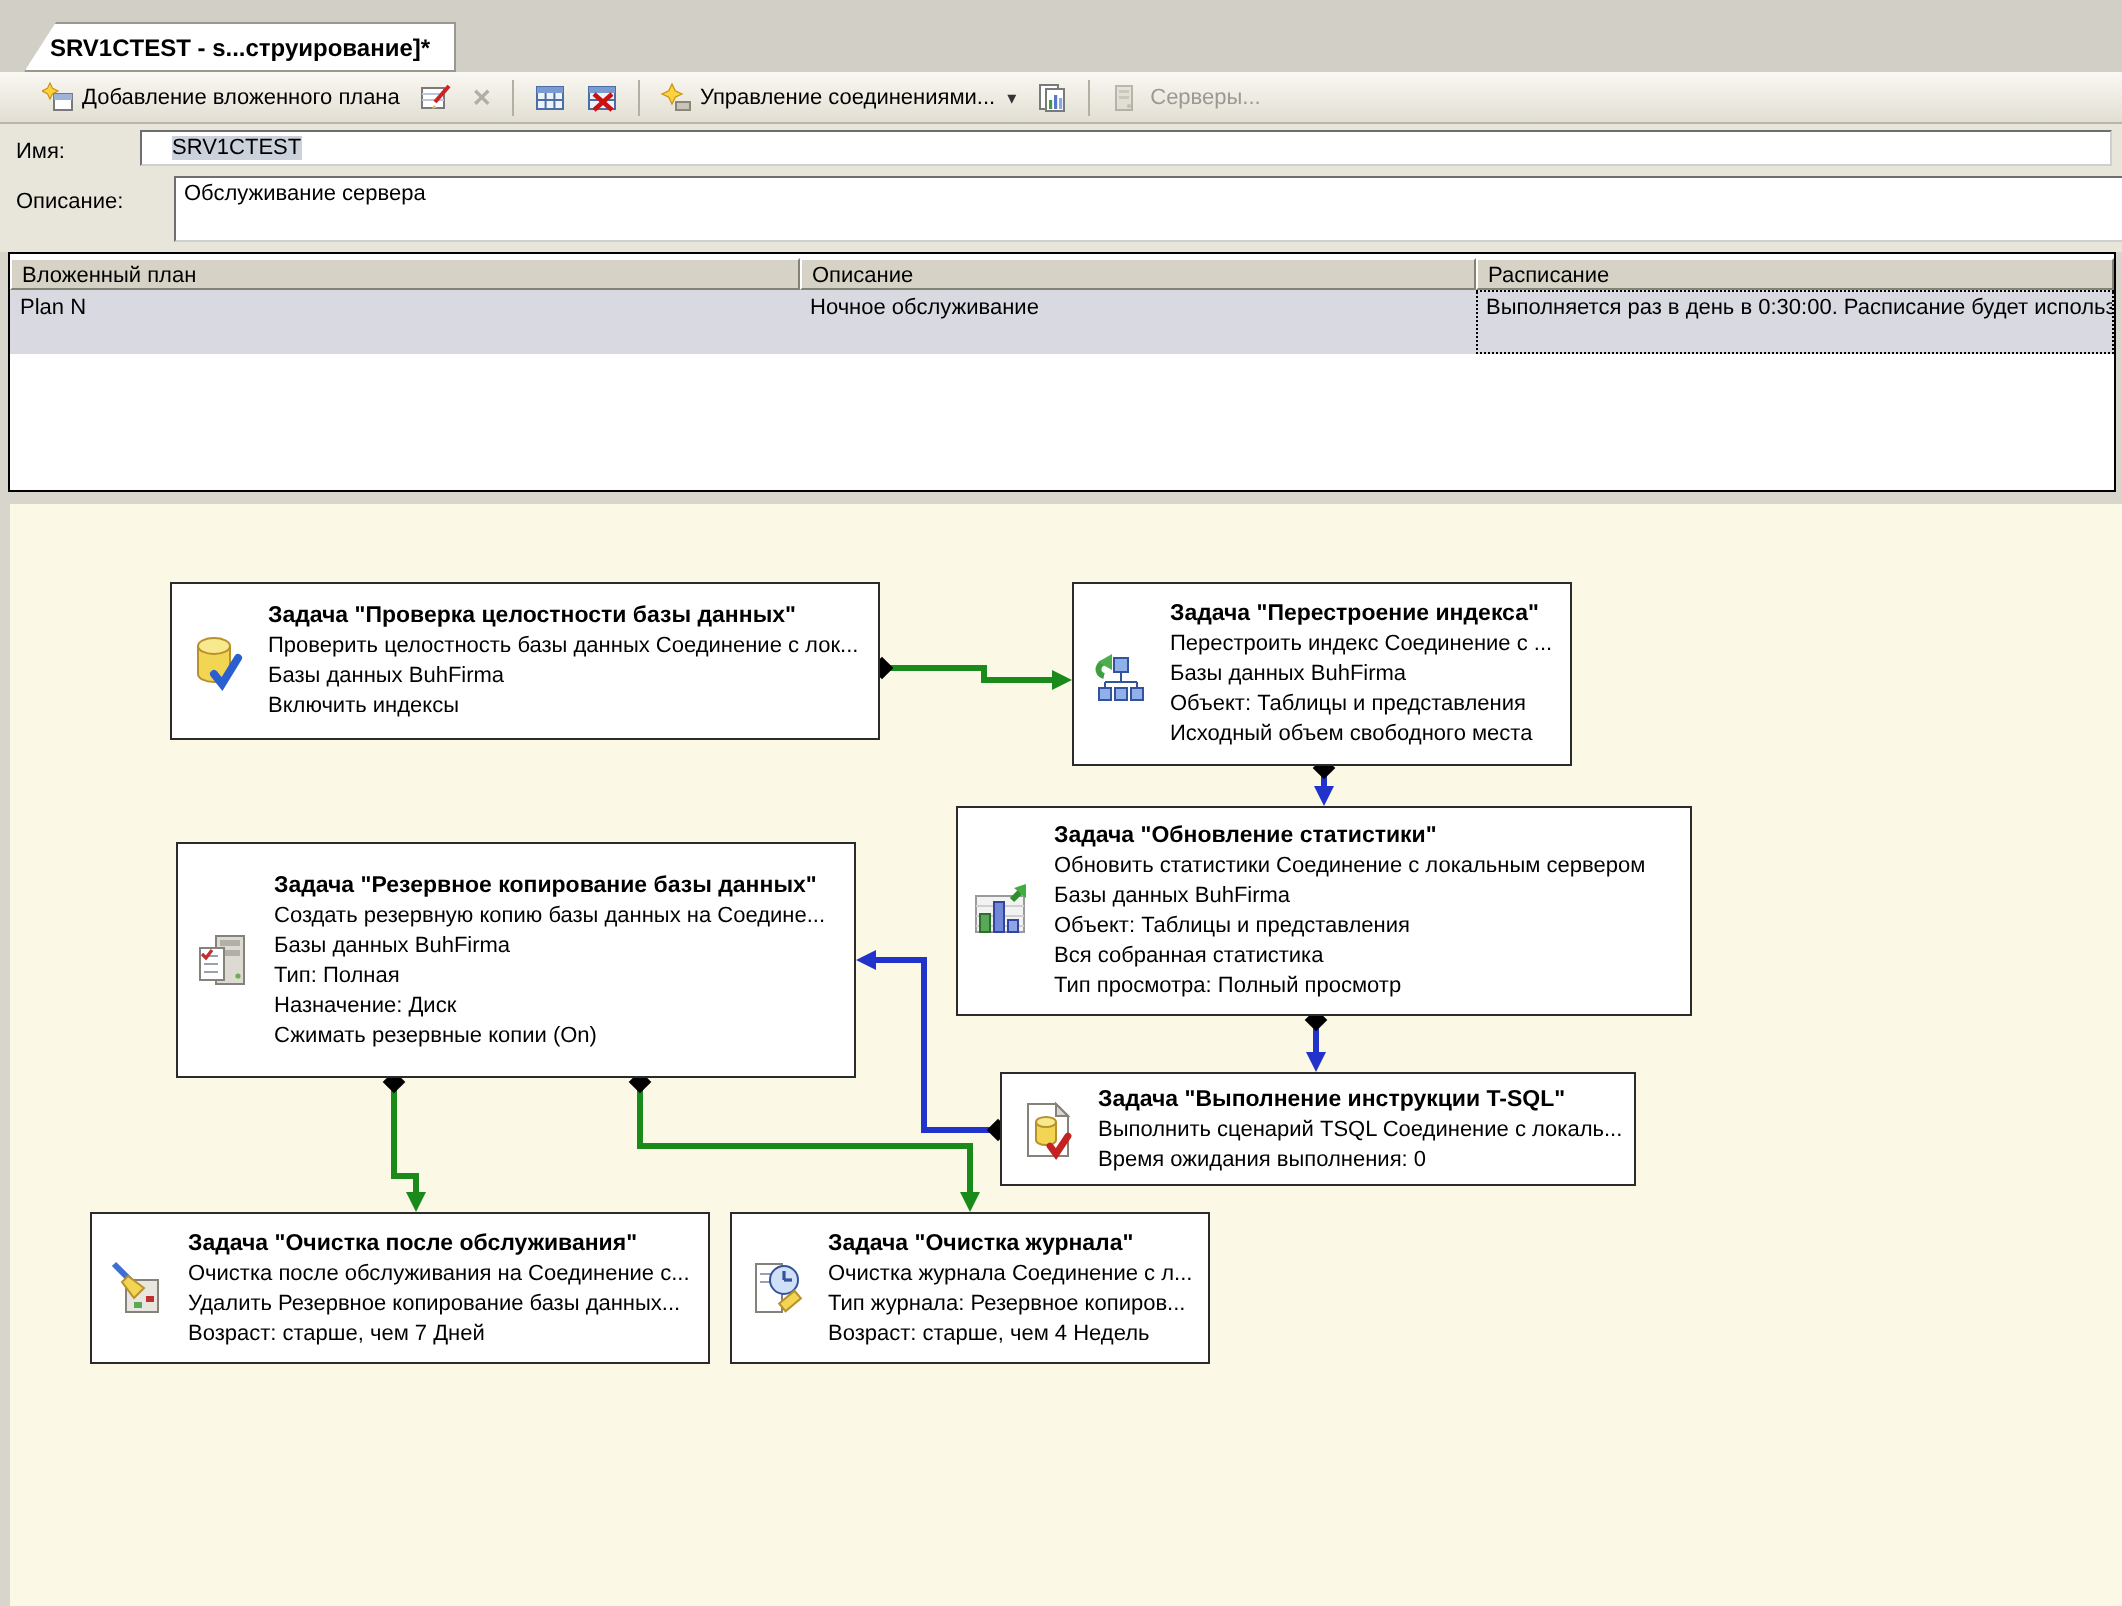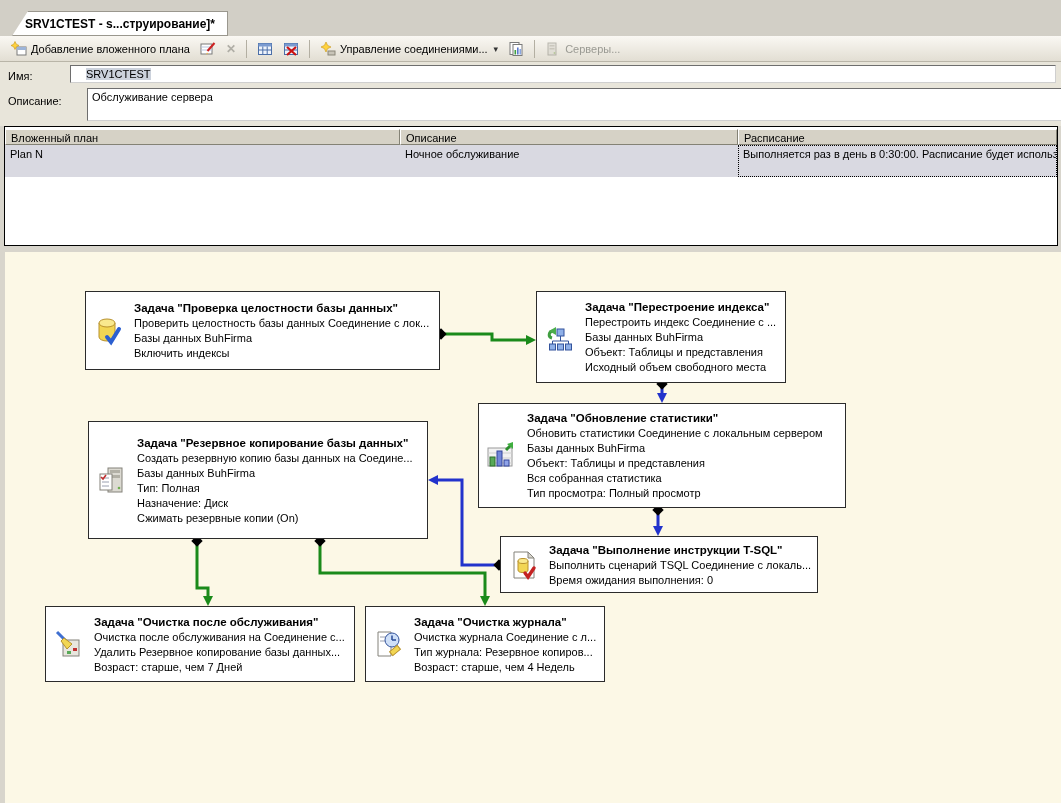--- a/index.html
+++ b/index.html
@@ -17,21 +17,21 @@
     clip-path:polygon(16px 0,100% 0,100% 100%,0 100%);
     display:flex;align-items:center;justify-content:center;
     font-weight:bold;font-size:12px;
     box-shadow:0 0 0 1px #9a978e inset;
   }
   
   .toolbar{
     position:absolute;left:0;top:36px;width:1061px;height:26px;
     background:linear-gradient(#faf8f3,#e2ded3);
     border-bottom:1px solid #b9b5a8;
-    display:flex;align-items:center;gap:4px;padding-left:8px;box-sizing:border-box;
+    display:flex;align-items:center;gap:4px;padding-left:18px;box-sizing:border-box;
   }
   .tbtn{display:inline-flex;align-items:center;gap:4px;padding:1px 3px;height:20px;}
   .tbtn.disabled{color:#9a9a93;}
   .tsep{width:1px;height:18px;background:#b3afa2;margin:0 3px;}
   .glyph{font-size:12px;line-height:12px;}
   .glyph.gray{color:#b0aea6;font-weight:bold;}
   .caret{font-size:9px;color:#333;margin-left:2px;}
   .icon16{width:16px;height:16px;display:inline-block;}
   
   .form-area{position:absolute;left:0;top:62px;width:1061px;height:64px;background:#e8e5da;}

